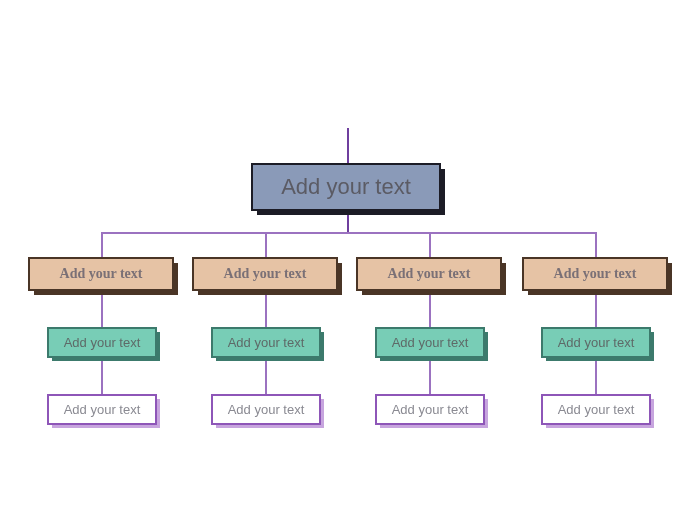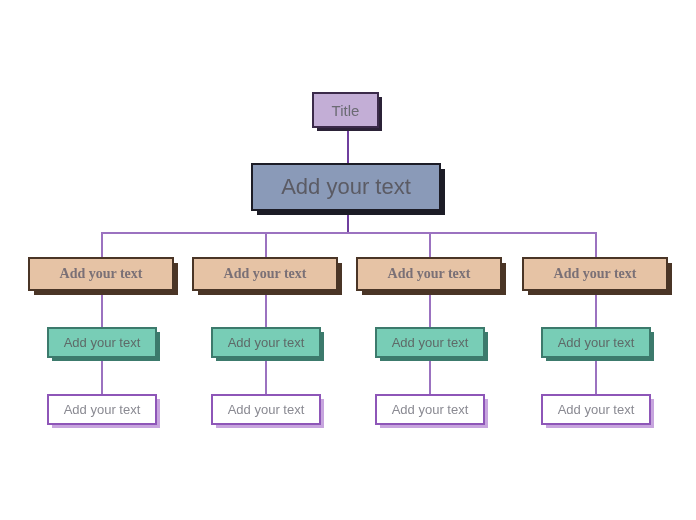--- a/index.html
+++ b/index.html
@@ -105,21 +105,20 @@
   <div class="conn v" style="left:101px; top:291px; height:36px;"></div>
   <div class="conn v" style="left:265px; top:291px; height:36px;"></div>
   <div class="conn v" style="left:429px; top:291px; height:36px;"></div>
   <div class="conn v" style="left:595px; top:291px; height:36px;"></div>
 
   <div class="conn v" style="left:101px; top:358px; height:36px;"></div>
   <div class="conn v" style="left:265px; top:358px; height:36px;"></div>
   <div class="conn v" style="left:429px; top:358px; height:36px;"></div>
   <div class="conn v" style="left:595px; top:358px; height:36px;"></div>
 
-  <div class="node node-title" style="left:312px; top:92px; width:67px; height:36px;">Title</div>
 
   <div class="node node-primary" style="left:251px; top:163px; width:190px; height:48px;">Add your text</div>
 
   <div class="node node-tan" style="left:28px; top:257px; width:146px; height:34px;">Add your text</div>
   <div class="node node-tan" style="left:192px; top:257px; width:146px; height:34px;">Add your text</div>
   <div class="node node-tan" style="left:356px; top:257px; width:146px; height:34px;">Add your text</div>
   <div class="node node-tan" style="left:522px; top:257px; width:146px; height:34px;">Add your text</div>
 
   <div class="node node-teal" style="left:47px; top:327px; width:110px; height:31px;">Add your text</div>
   <div class="node node-teal" style="left:211px; top:327px; width:110px; height:31px;">Add your text</div>

